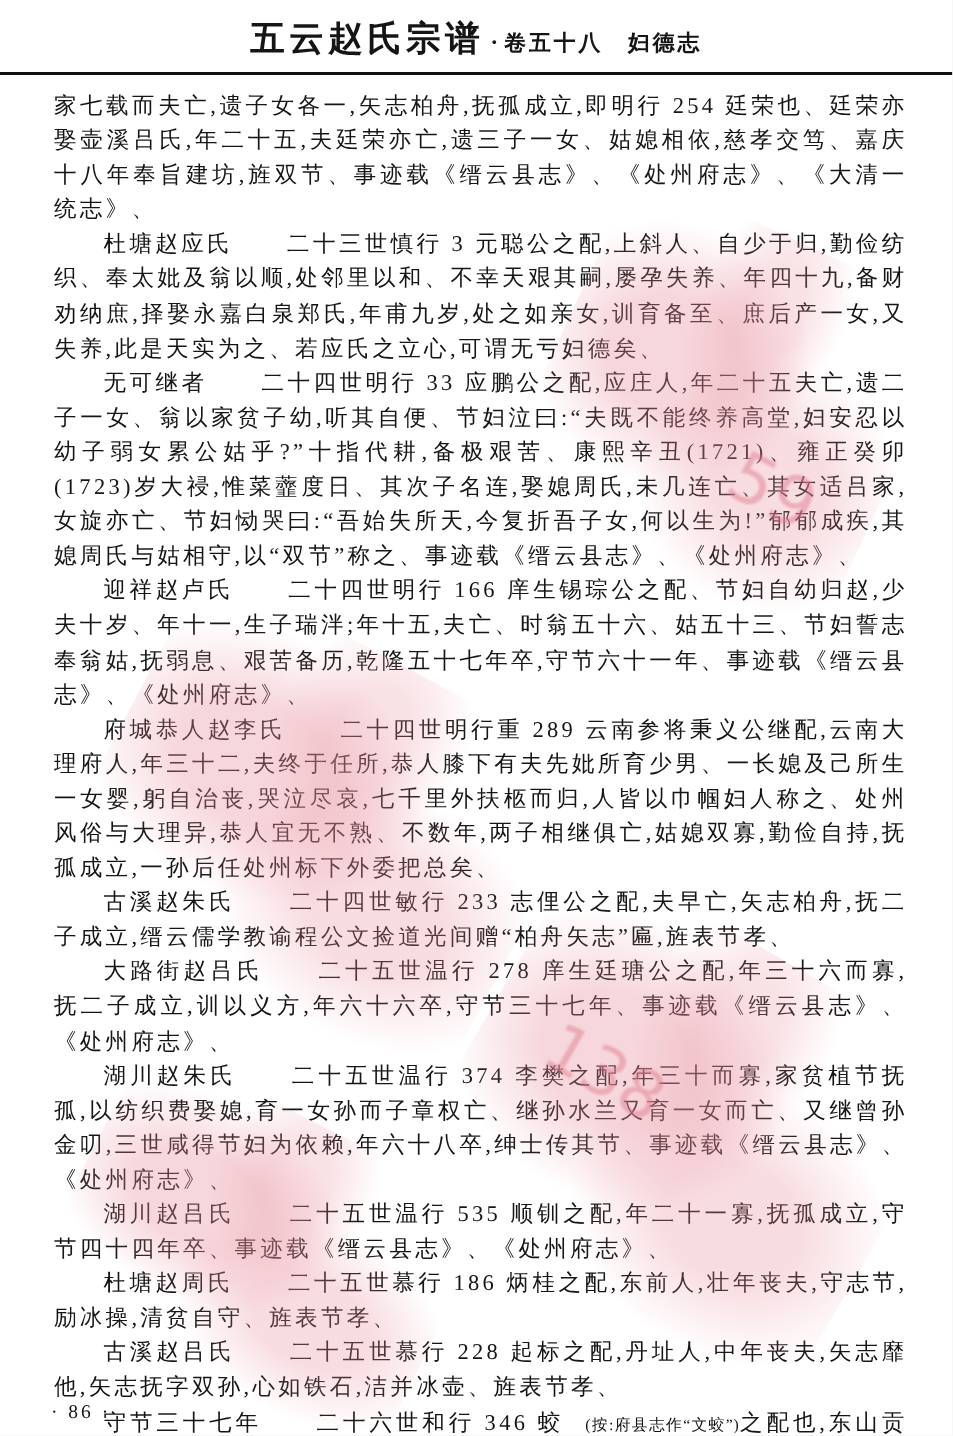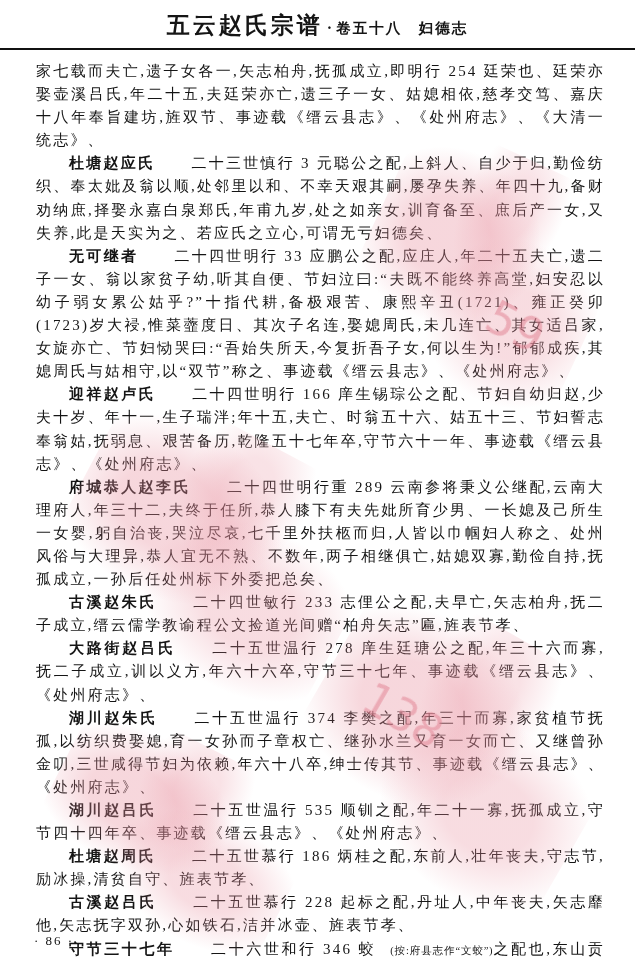--- a/index.html
+++ b/index.html
@@ -35,21 +35,21 @@
   }
   .text-block{
     margin:10px 30px 0 36px;
     font-size:15px;
     line-height:23.1px;
     letter-spacing:2.2px;
     text-align:justify;
   }
   p.entry{margin:0;text-indent:2.2em;}
   p.cont{margin:0;text-indent:0;}
-  .entry-name{font-weight:bold;}
+  .entry-name{font-weight:normal;}
   .gap{display:inline-block;width:2.4em;}
   .note{font-size:10.5px;letter-spacing:0.5px;margin-left:14px;}
   .footer{
     position:absolute;
     left:34px;bottom:8px;
     font-size:13px;
     letter-spacing:2px;
   }
   
   .wm{

